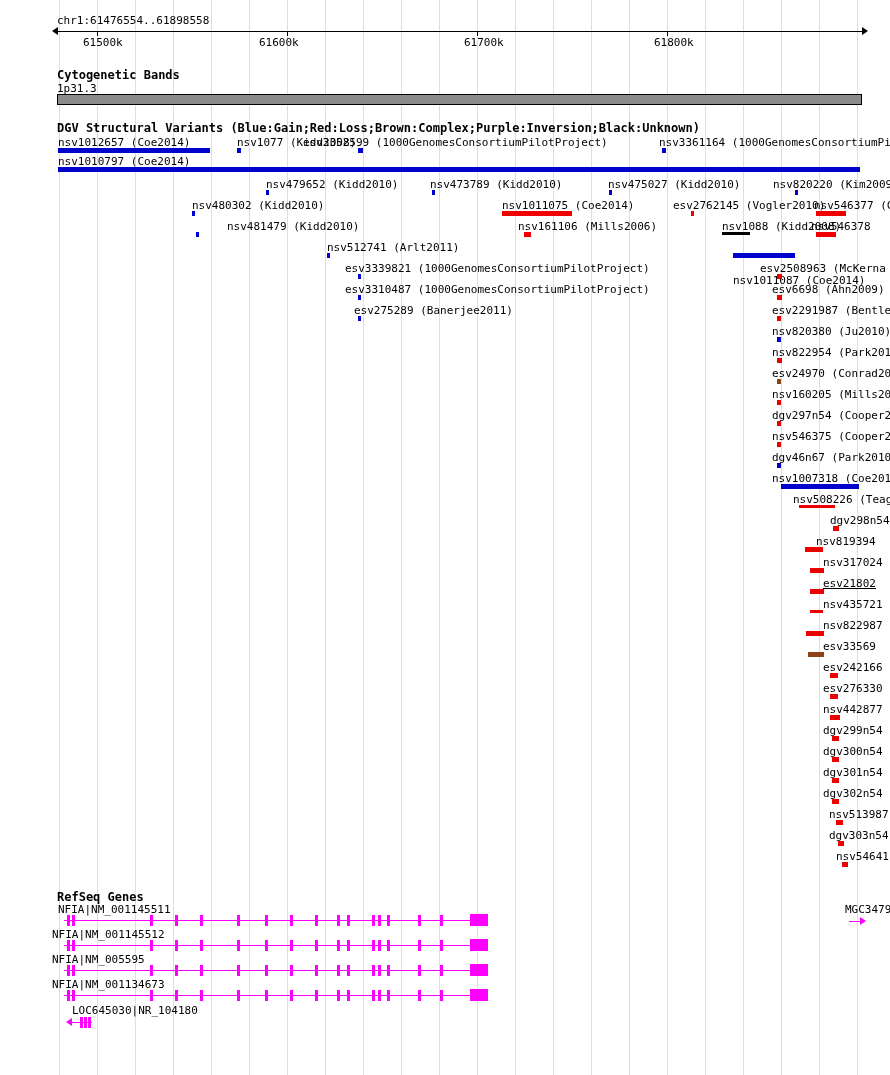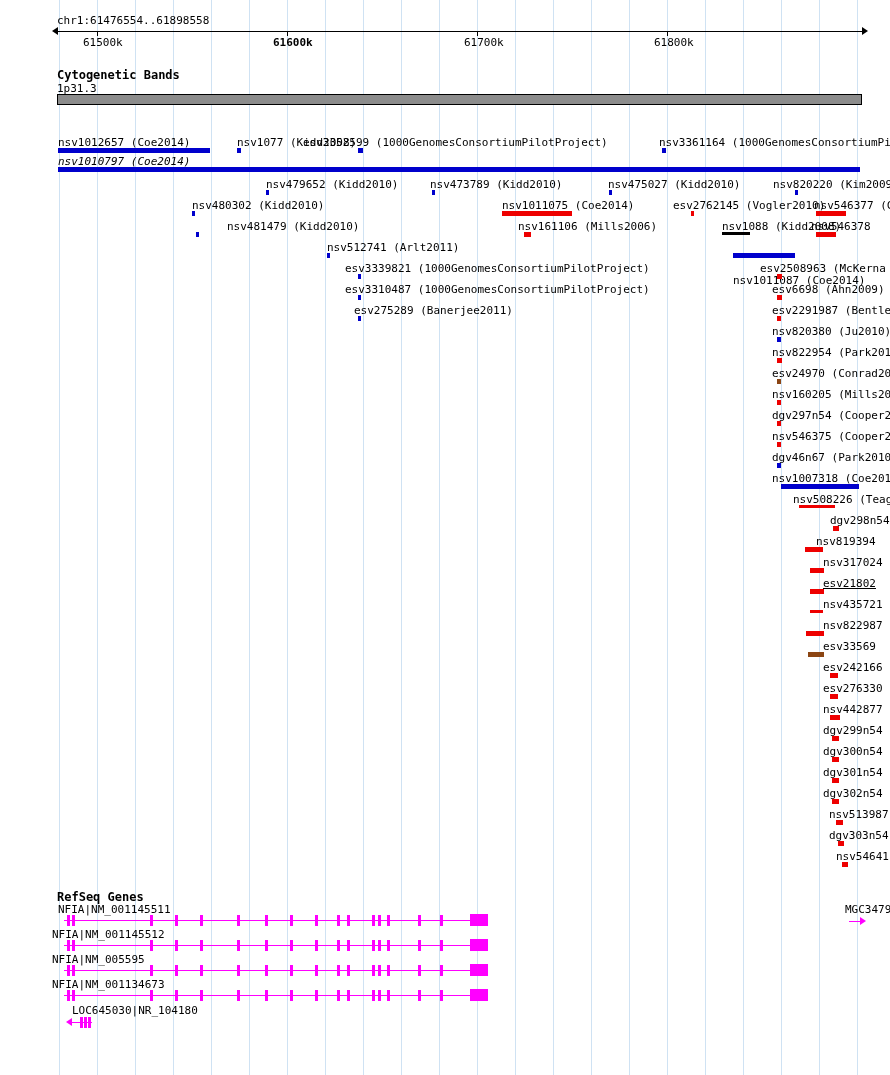--- a/index.html
+++ b/index.html
@@ -59,39 +59,40 @@
   <div class="lbl" style="left:57px;top:14px;">chr1:61476554..61898558</div>
 
   <div class="ruler-line" style="left:58px;top:31px;width:804px;"></div>
   <div class="arrowL" style="left:52px;top:27px;"></div>
   <div class="arrowR" style="left:862px;top:27px;"></div>
   <div class="tick" style="left:97px;top:31px;"></div>
   <div class="tick" style="left:287px;top:31px;"></div>
   <div class="tick" style="left:477px;top:31px;"></div>
   <div class="tick" style="left:667px;top:31px;"></div>
   <div class="lbl" style="left:83px;top:36px;">61500k</div>
-  <div class="lbl" style="left:273px;top:36px;font-weight:bold;">61600k</div>
+  <div class="lbl" style="left:259px;top:36px;">61600k</div>
   <div class="lbl" style="left:464px;top:36px;">61700k</div>
   <div class="lbl" style="left:654px;top:36px;">61800k</div>
 
   <div class="sect-title" style="left:57px;top:68px;">Cytogenetic Bands</div>
   <div class="lbl" style="left:57px;top:82px;">1p31.3</div>
   <div class="cyto" style="left:57px;top:94px;width:803px;"></div>
 
+  <div class="sect-title" style="left:57px;top:121px;">DGV Structural Variants (Blue:Gain;Red:Loss;Brown:Complex;Purple:Inversion;Black:Unknown)</div>
 
   <div id="dgv-layer">
       <div class="lbl" style="left: 58px; top: 136px;">nsv1012657 (Coe2014)</div>
       <div class="bar" style="left: 58px; top: 148px; width: 152px; height: 5px; background: rgb(0, 0, 204);"></div>
       <div class="lbl" style="left: 237px; top: 136px;">nsv1077 (Kidd2008)</div>
       <div class="bar" style="left: 237px; top: 148px; width: 4px; height: 5px; background: rgb(0, 0, 204);"></div>
       <div class="lbl" style="left: 303px; top: 136px;">esv3352599 (1000GenomesConsortiumPilotProject)</div>
       <div class="bar" style="left: 358px; top: 148px; width: 5px; height: 5px; background: rgb(0, 0, 204);"></div>
       <div class="lbl" style="left: 659px; top: 136px;">nsv3361164 (1000GenomesConsortiumPilot</div>
       <div class="bar" style="left: 662px; top: 148px; width: 4px; height: 5px; background: rgb(0, 0, 204);"></div>
-      <div class="lbl" style="left: 58px; top: 155px; font-style: italic;">nsv1010797 (Coe2014)</div>
+      <div class="lbl" style="left: 58px; top: 155px;">nsv1010797 (Coe2014)</div>
       <div class="bar" style="left: 58px; top: 167px; width: 802px; height: 5px; background: rgb(0, 0, 204);"></div>
       <div class="lbl" style="left: 266px; top: 178px;">nsv479652 (Kidd2010)</div>
       <div class="bar" style="left: 266px; top: 190px; width: 3px; height: 5px; background: rgb(0, 0, 204);"></div>
       <div class="lbl" style="left: 430px; top: 178px;">nsv473789 (Kidd2010)</div>
       <div class="bar" style="left: 432px; top: 190px; width: 3px; height: 5px; background: rgb(0, 0, 204);"></div>
       <div class="lbl" style="left: 608px; top: 178px;">nsv475027 (Kidd2010)</div>
       <div class="bar" style="left: 609px; top: 190px; width: 3px; height: 5px; background: rgb(0, 0, 204);"></div>
       <div class="lbl" style="left: 773px; top: 178px;">nsv820220 (Kim2009)</div>
       <div class="bar" style="left: 795px; top: 190px; width: 3px; height: 5px; background: rgb(0, 0, 204);"></div>
       <div class="lbl" style="left: 192px; top: 199px;">nsv480302 (Kidd2010)</div>

